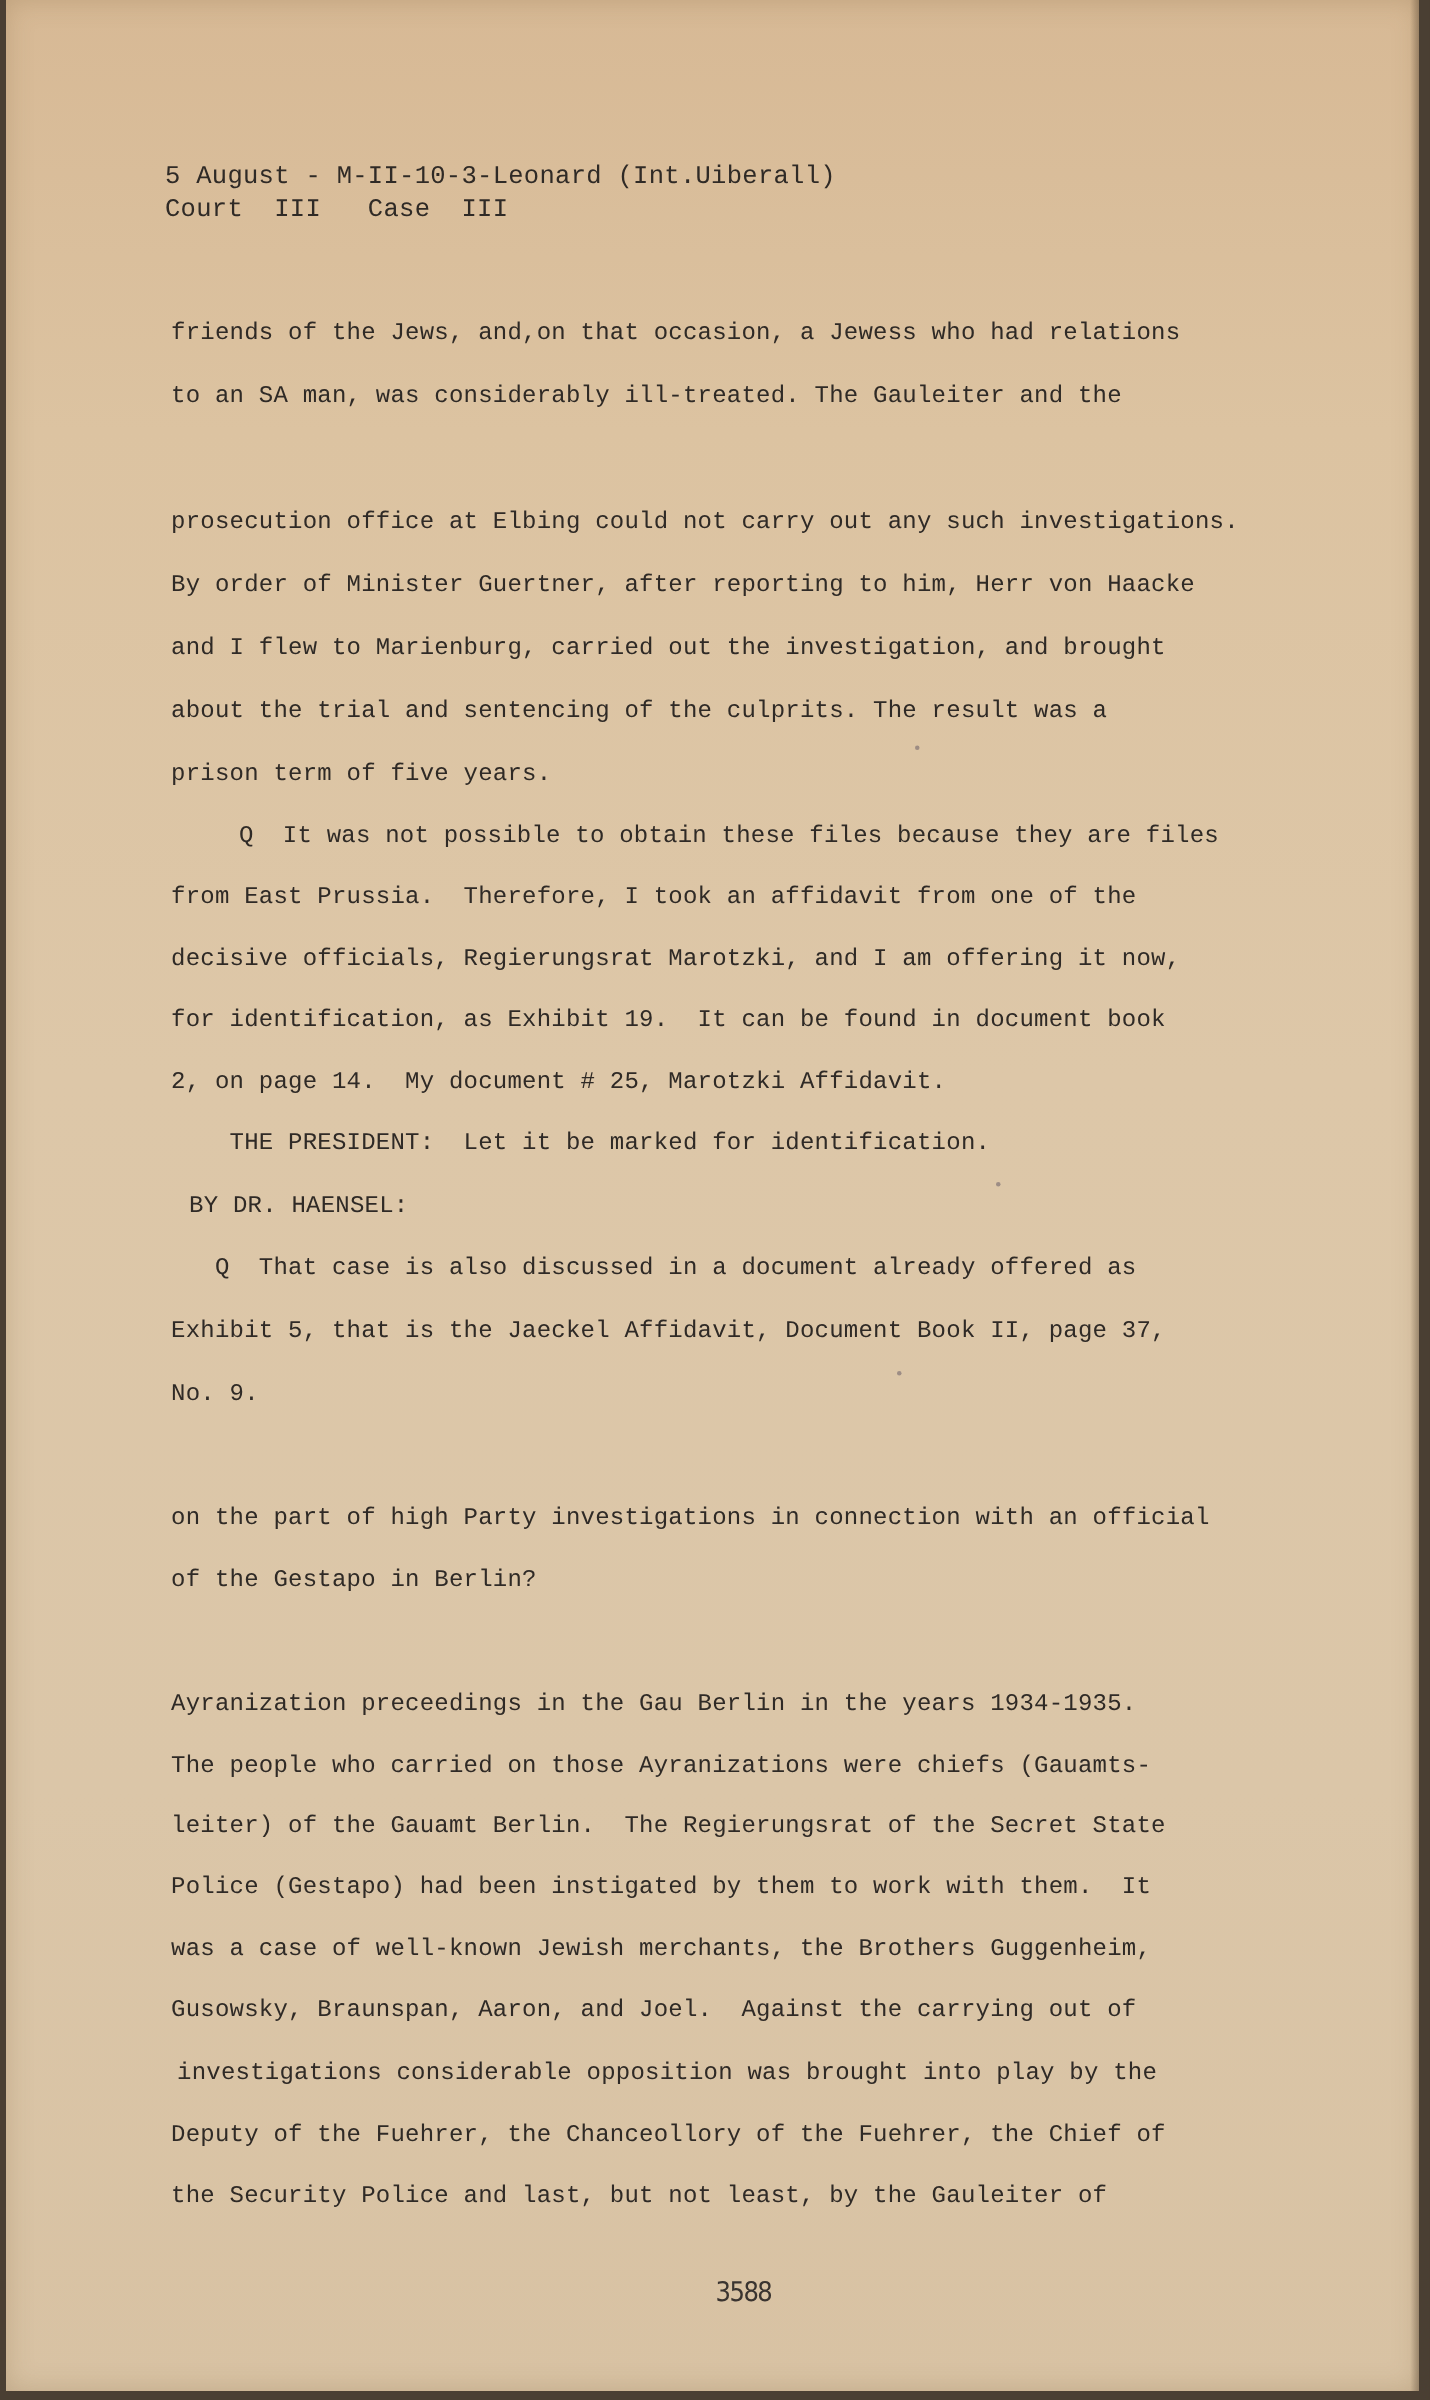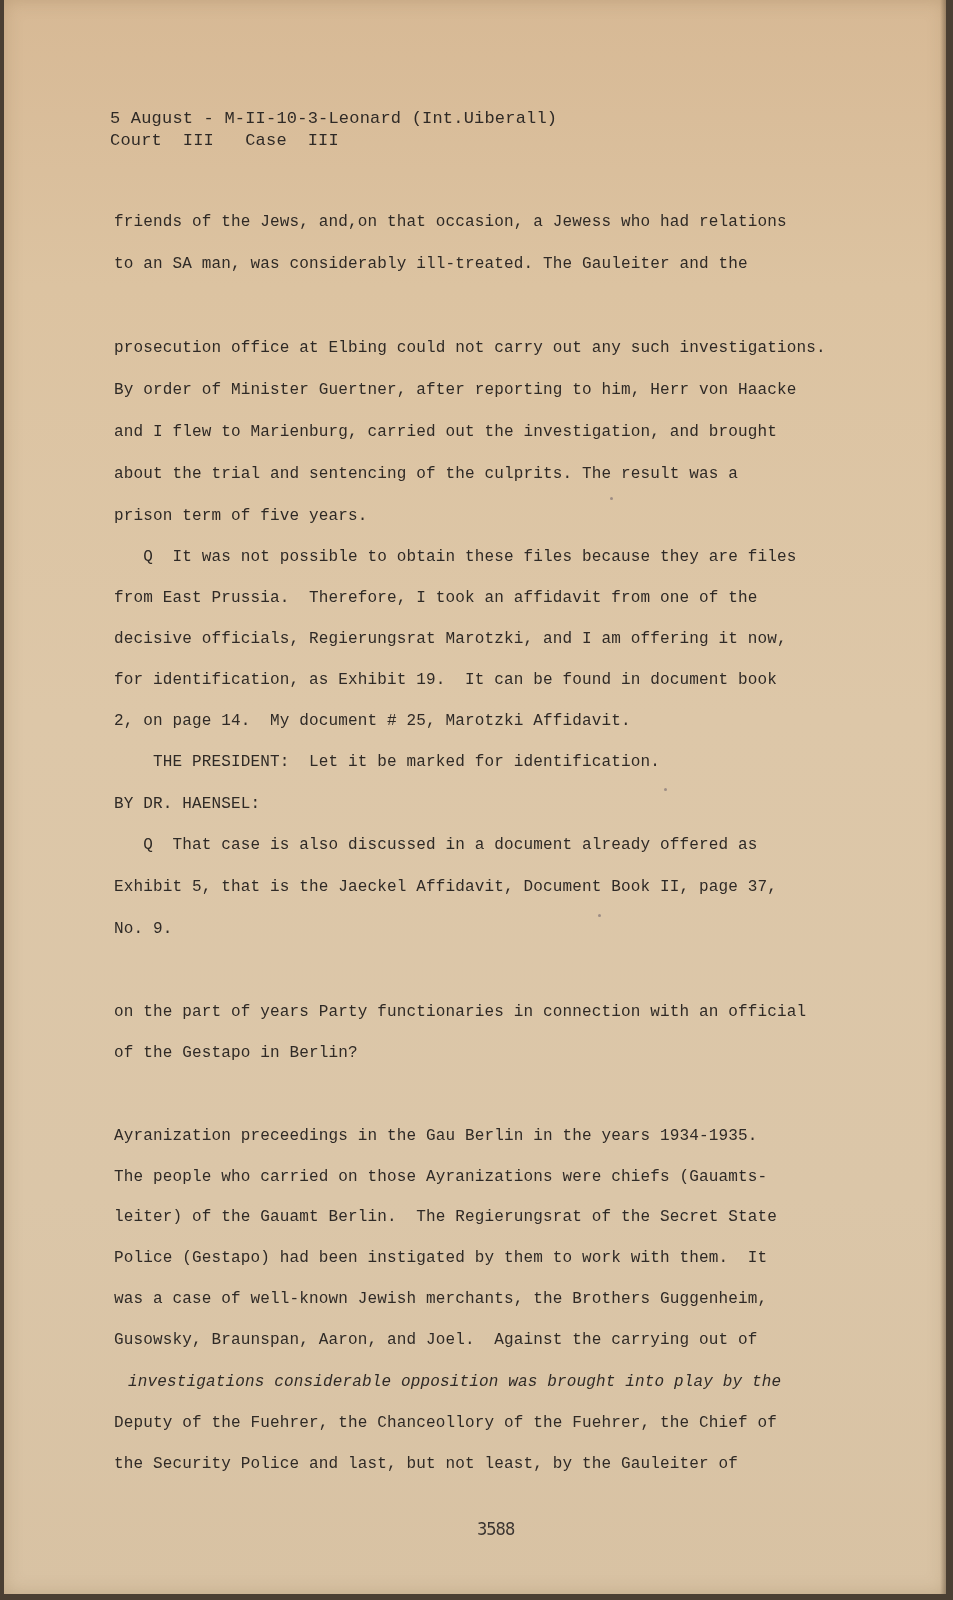--- a/index.html
+++ b/index.html
@@ -80,39 +80,39 @@
   </div>
 
   <div class="body-lines">
     <div class="tl" style="left:110px;top:213px;">friends of the Jews, and,on that occasion, a Jewess who had relations</div>
     <div class="tl" style="left:110px;top:255px;">to an SA man, was considerably ill-treated. The Gauleiter and the</div>
     <div class="tl" style="left:110px;top:339px;">prosecution office at Elbing could not carry out any such investigations.</div>
     <div class="tl" style="left:110px;top:381px;">By order of Minister Guertner, after reporting to him, Herr von Haacke</div>
     <div class="tl" style="left:110px;top:423px;">and I flew to Marienburg, carried out the investigation, and brought</div>
     <div class="tl" style="left:110px;top:465px;">about the trial and sentencing of the culprits. The result was a</div>
     <div class="tl" style="left:110px;top:507px;">prison term of five years.</div>
-    <div class="tl" style="left:110px;top:548px;">   Q  It was not possible to obtain these files because they are files</div>
+    <div class="tl" style="left:126px;top:548px;">   Q  It was not possible to obtain these files because they are files</div>
     <div class="tl" style="left:110px;top:589px;">from East Prussia.  Therefore, I took an affidavit from one of the</div>
     <div class="tl" style="left:110px;top:630px;text-align:center;">decisive officials, Regierungsrat Marotzki, and I am offering it now,</div>
     <div class="tl" style="left:110px;top:671px;">for identification, as Exhibit 19.  It can be found in document book</div>
     <div class="tl" style="left:110px;top:712px;">2, on page 14.  My document # 25, Marotzki Affidavit.</div>
     <div class="tl" style="left:110px;top:753px;">    THE PRESIDENT:  Let it be marked for identification.</div>
-    <div class="tl" style="left:110px;top:795px;">BY DR. HAENSEL:</div>
+    <div class="tl" style="left:122px;top:795px;">BY DR. HAENSEL:</div>
     <div class="tl" style="left:110px;top:836px;">   Q  That case is also discussed in a document already offered as</div>
     <div class="tl" style="left:110px;top:878px;">Exhibit 5, that is the Jaeckel Affidavit, Document Book II, page 37,</div>
     <div class="tl" style="left:110px;top:920px;">No. 9.</div>
-    <div class="tl" style="left:110px;top:1003px;">on the part of years Party functionaries in connection with an official</div>
+    <div class="tl" style="left:110px;top:1003px;">on the part of high Party investigations in connection with an official</div>
     <div class="tl" style="left:110px;top:1044px;">of the Gestapo in Berlin?</div>
     <div class="tl" style="left:110px;top:1127px;">Ayranization preceedings in the Gau Berlin in the years 1934-1935.</div>
     <div class="tl" style="left:110px;top:1168px;">The people who carried on those Ayranizations were chiefs (Gauamts-</div>
     <div class="tl" style="left:110px;top:1208px;">leiter) of the Gauamt Berlin.  The Regierungsrat of the Secret State</div>
     <div class="tl" style="left:110px;top:1249px;">Police (Gestapo) had been instigated by them to work with them.  It</div>
     <div class="tl" style="left:110px;top:1290px;">was a case of well-known Jewish merchants, the Brothers Guggenheim,</div>
     <div class="tl" style="left:110px;top:1331px;">Gusowsky, Braunspan, Aaron, and Joel.  Against the carrying out of</div>
-    <div class="tl" style="left:124px;top:1373px;font-style:italic;">investigations considerable opposition was brought into play by the</div>
+    <div class="tl" style="left:114px;top:1373px;">investigations considerable opposition was brought into play by the</div>
     <div class="tl" style="left:110px;top:1414px;">Deputy of the Fuehrer, the Chanceollory of the Fuehrer, the Chief of</div>
     <div class="tl" style="left:110px;top:1455px;">the Security Police and last, but not least, by the Gauleiter of</div>
   </div>
 
   <div class="page-number">3588</div>
 
   <span class="speck" style="left:606px;top:497px;"></span>
   <span class="speck" style="left:660px;top:788px;"></span>
   <span class="speck" style="left:594px;top:914px;"></span>
 </div>

